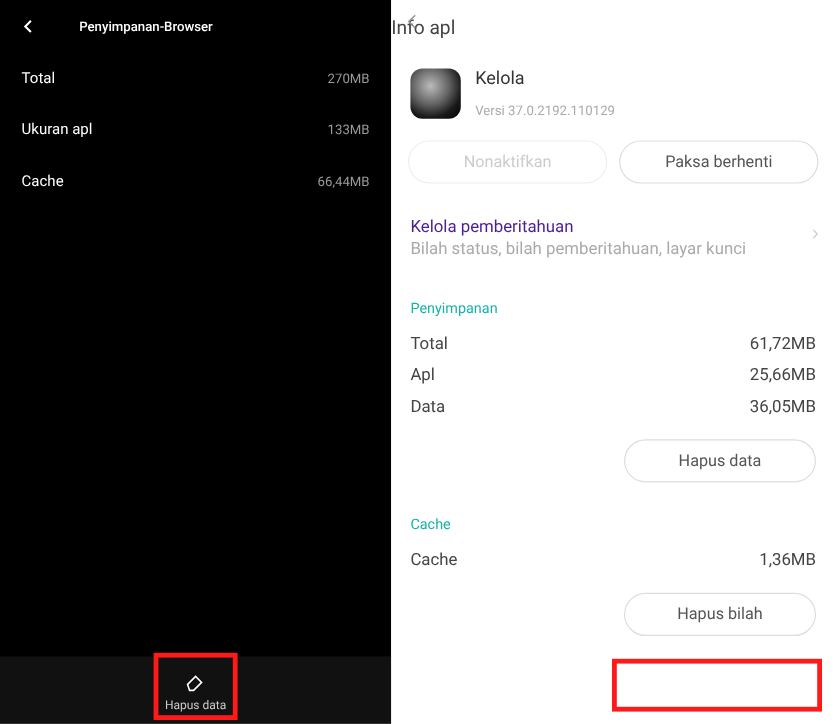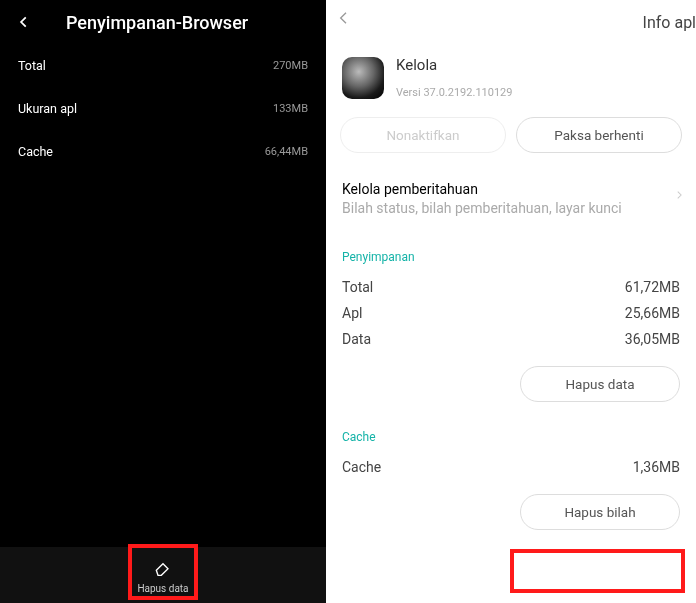--- a/index.html
+++ b/index.html
@@ -33,21 +33,21 @@
       display: flex;
       align-items: center;
       padding: 0 12px;
     }
     .l-back {
       width: 24px; height: 24px;
       display: flex; align-items: center; justify-content: center;
     }
     .l-title {
       margin-left: 30px;
-      font-size: 18px;
+      font-size: 11px;
       font-weight: 500;
     }
     .l-row {
       display: flex;
       justify-content: space-between;
       align-items: center;
       padding: 14px 18px;
       font-size: 12.5px;
     }
     .l-row .label { color: #fff; }
@@ -74,21 +74,21 @@
       left: 128px;
       bottom: 3px;
       width: 70px;
       height: 56px;
     }
     
     .r-header {
       height: 44px;
       display: flex;
       align-items: center;
-      justify-content: flex-end;
+      justify-content: flex-start;
       position: relative;
     }
     .r-back {
       position: absolute;
       left: 10px;
       top: 10px;
       width: 24px; height: 24px;
       color: #888;
     }
     .r-title { font-size: 16px; color: #444; }
@@ -121,21 +121,21 @@
       font-size: 13.5px;
       color: #555;
       background: #fff;
     }
     .pill.disabled { color: #ccc; border-color: #eee; }
     .pill.big { width: 160px; flex: none; margin-left: auto; }
     .notif-row {
       padding: 14px 16px;
       position: relative;
     }
-    .notif-title { font-size: 14px; color: #000000; }
+    .notif-title { font-size: 14px; color: #4c1d95; }
     .notif-sub { font-size: 14px; color: #aaa; margin-top: 3px; }
     .chev-right {
       position: absolute;
       right: 12px; top: 20px;
       color: #ccc;
     }
     .sec-hdr {
       color: #15b3a8;
       font-size: 12px;
       padding: 20px 16px 10px;

